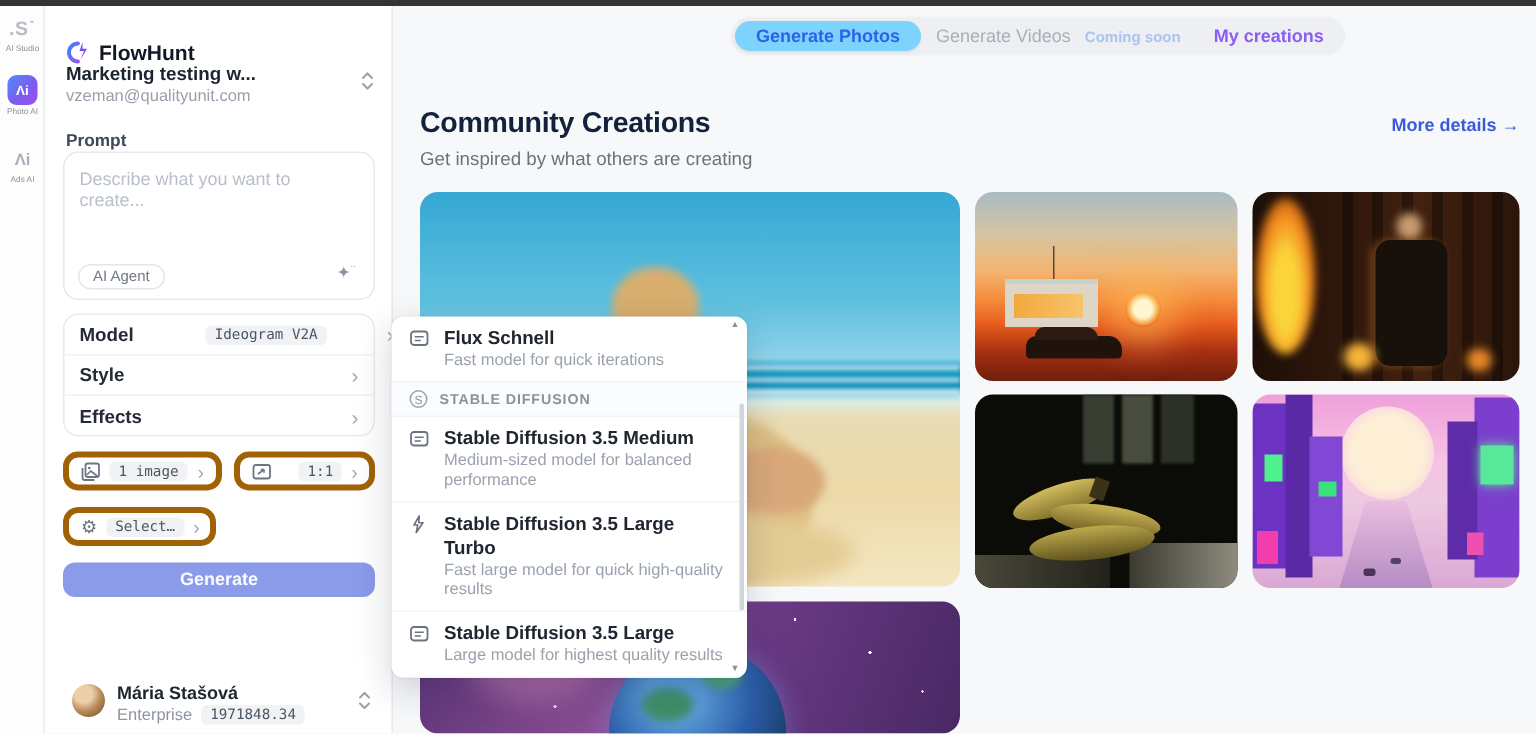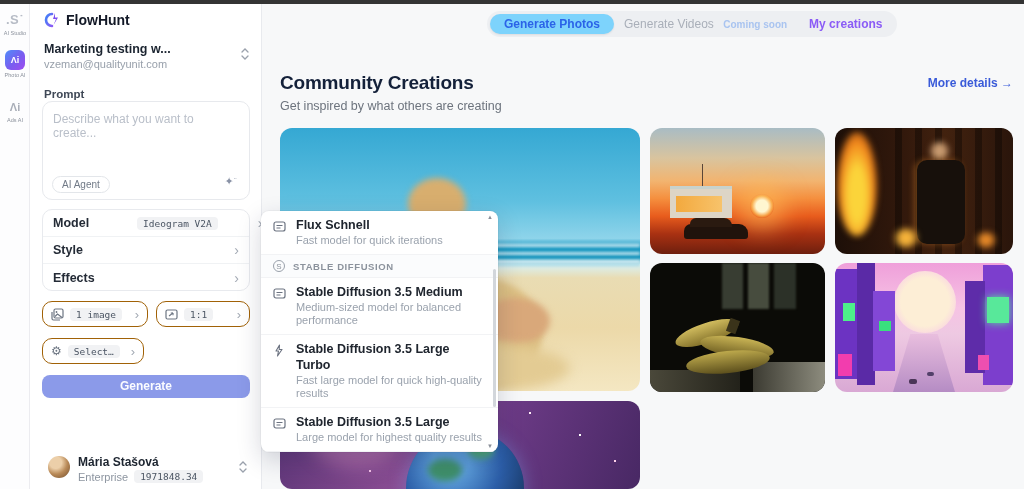--- a/index.html
+++ b/index.html
@@ -15,42 +15,42 @@
   .rail-item { position:absolute; left:0; width:30px; text-align:center; }
   .rail-label { font-size:5.5px; color:#8b919c; display:block; margin-top:2px; }
   .s-logo { font-size:13px; font-weight:bold; color:#b7bcc6; letter-spacing:.5px; }
   .photo-box { width:20px; height:20px; margin:0 auto; border-radius:6px;
     background:linear-gradient(135deg,#4f8df9 0%,#7a5cf0 55%,#a04df0 100%);
     color:#fff; font-size:9px; font-weight:bold; line-height:20px; }
   .ads-glyph { font-size:11px; font-weight:bold; color:#a9aeb8; }
 
   
   #sidebar { left:30px; top:4px; width:232px; height:485px; background:#ffffff; border-right:1px solid #e8eaee; z-index:30; }
-  #brand { left:12px; top:8px; display:flex; align-items:center; gap:5px; }
+  #brand { left:12px; top:23px; display:flex; align-items:center; gap:5px; }
   #brand-name { font-size:14px; font-weight:800; color:#121826; }
   #ws-name { left:14px; top:38px; font-size:12.5px; font-weight:bold; color:#1b2430; }
   #ws-email { left:14px; top:54px; font-size:11px; color:#98a0ab; }
   .updown { color:#9aa1ac; }
   #ws-chev { right:12px; top:44px; }
   #prompt-label { left:14px; top:84px; font-size:11.5px; font-weight:600; color:#3f4856; }
   #prompt-box { left:12px; top:97px; width:208px; height:99px; border:1px solid #e7e9ed; border-radius:10px; background:#fff; }
   #prompt-input { width:100%; height:60px; border:0; outline:none; resize:none; padding:10px; font-size:12px; font-family:"Liberation Sans",sans-serif; color:#333; background:transparent; }
   #prompt-input::placeholder { color:#b9bfc9; }
   #agent-chip { left:22px; top:172px; border:1px solid #e3e6ea; border-radius:999px; padding:2px 9px; font-size:10px; color:#717a87; background:#fff; }
   #sparkle { right:24px; top:171px; font-size:11px; color:#8992a6; }
   #sparkle i { font-style:normal; font-size:6px; vertical-align:top; }
 
   #settings-card { left:12px; top:205px; width:208px; height:82px; border:1px solid #e8eaee; border-radius:10px; background:#fff; }
   .set-row { height:27px; display:flex; align-items:center; padding:0 10px; border-bottom:1px solid #f0f2f4; cursor:pointer;gap:40px; }
   .set-row:last-child { border-bottom:0; }
   .set-label { font-size:12.5px; font-weight:bold; color:#242b36; }
   .mono-badge { font-family:"DejaVu Sans Mono",monospace; font-size:9.5px; color:#4b5563; background:#f1f2f4; border-radius:4px; padding:1px 6px; margin-left:8px; white-space:nowrap;text-align:right; }
   .chev-r { margin-left:auto; color:#a3aab4; font-size:14px; line-height:1; }
 
-  .pill { position:absolute; height:26px; border:1px solid #a16207; border-radius:10px; background:#fff; display:flex; align-items:center; padding:0 8px; gap:6px; cursor:pointer; }
+  .pill { position:absolute; height:26px; border:4px solid #a16207; border-radius:10px; background:#fff; display:flex; align-items:center; padding:0 8px; gap:6px; cursor:pointer; }
   #pill-images { left:12px; top:297px; width:106px; }
   #pill-ratio  { left:126px; top:297px; width:94px; }
   #pill-select { left:12px; top:334px; width:102px; }
   .pill .chev-r { font-size:13px; }
   .pill-icon { color:#6c7582; display:flex; }
   .gear { font-size:12px; color:#6c7582; }
 
   #generate-btn { left:12px; top:371px; width:208px; height:23px; border-radius:8px; background:#8b9ae9; color:#fbfcff; font-size:12px; font-weight:600; text-align:center; line-height:23px; cursor:pointer; }
 
   #avatar { left:18px; top:452px; width:22px; height:22px; border-radius:50%;
@@ -178,21 +178,21 @@
       <span class="chev-r">›</span>
     </div>
     <div id="pill-ratio" class="pill">
       <span class="pill-icon">
         <svg width="13" height="13" viewBox="0 0 13 13">
             <rect x="1" y="2" width="11" height="9" rx="1.5" fill="none" stroke="#6c7582" stroke-width="1.2"></rect>
             <path d="M4 8 L8 5" stroke="#6c7582" stroke-width="1.1"></path>
             <path d="M8 5 h-2.2 M8 5 v2.2" stroke="#6c7582" stroke-width="1.1" fill="none"></path>
           </svg>
       </span>
-      <span class="mono-badge" style="margin-left:0">1:1</span>
+      <span class="mono-badge" style="margin-left:12px">1:1</span>
       <span class="chev-r">›</span>
     </div>
     <div id="pill-select" class="pill">
       <span class="gear">⚙</span>
       <span class="mono-badge" style="margin-left:0">Select…</span>
       <span class="chev-r">›</span>
     </div>
 
     <div id="generate-btn" class="abs">Generate</div>
 

